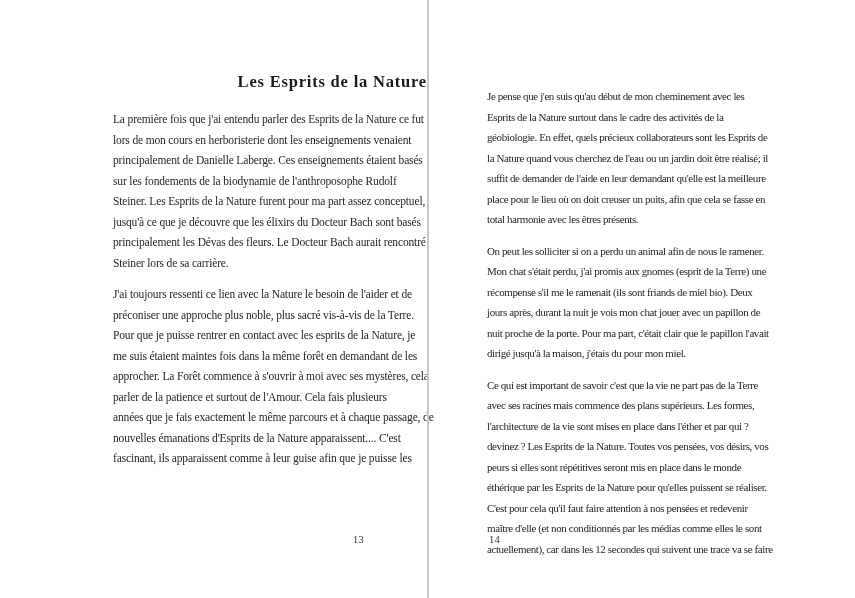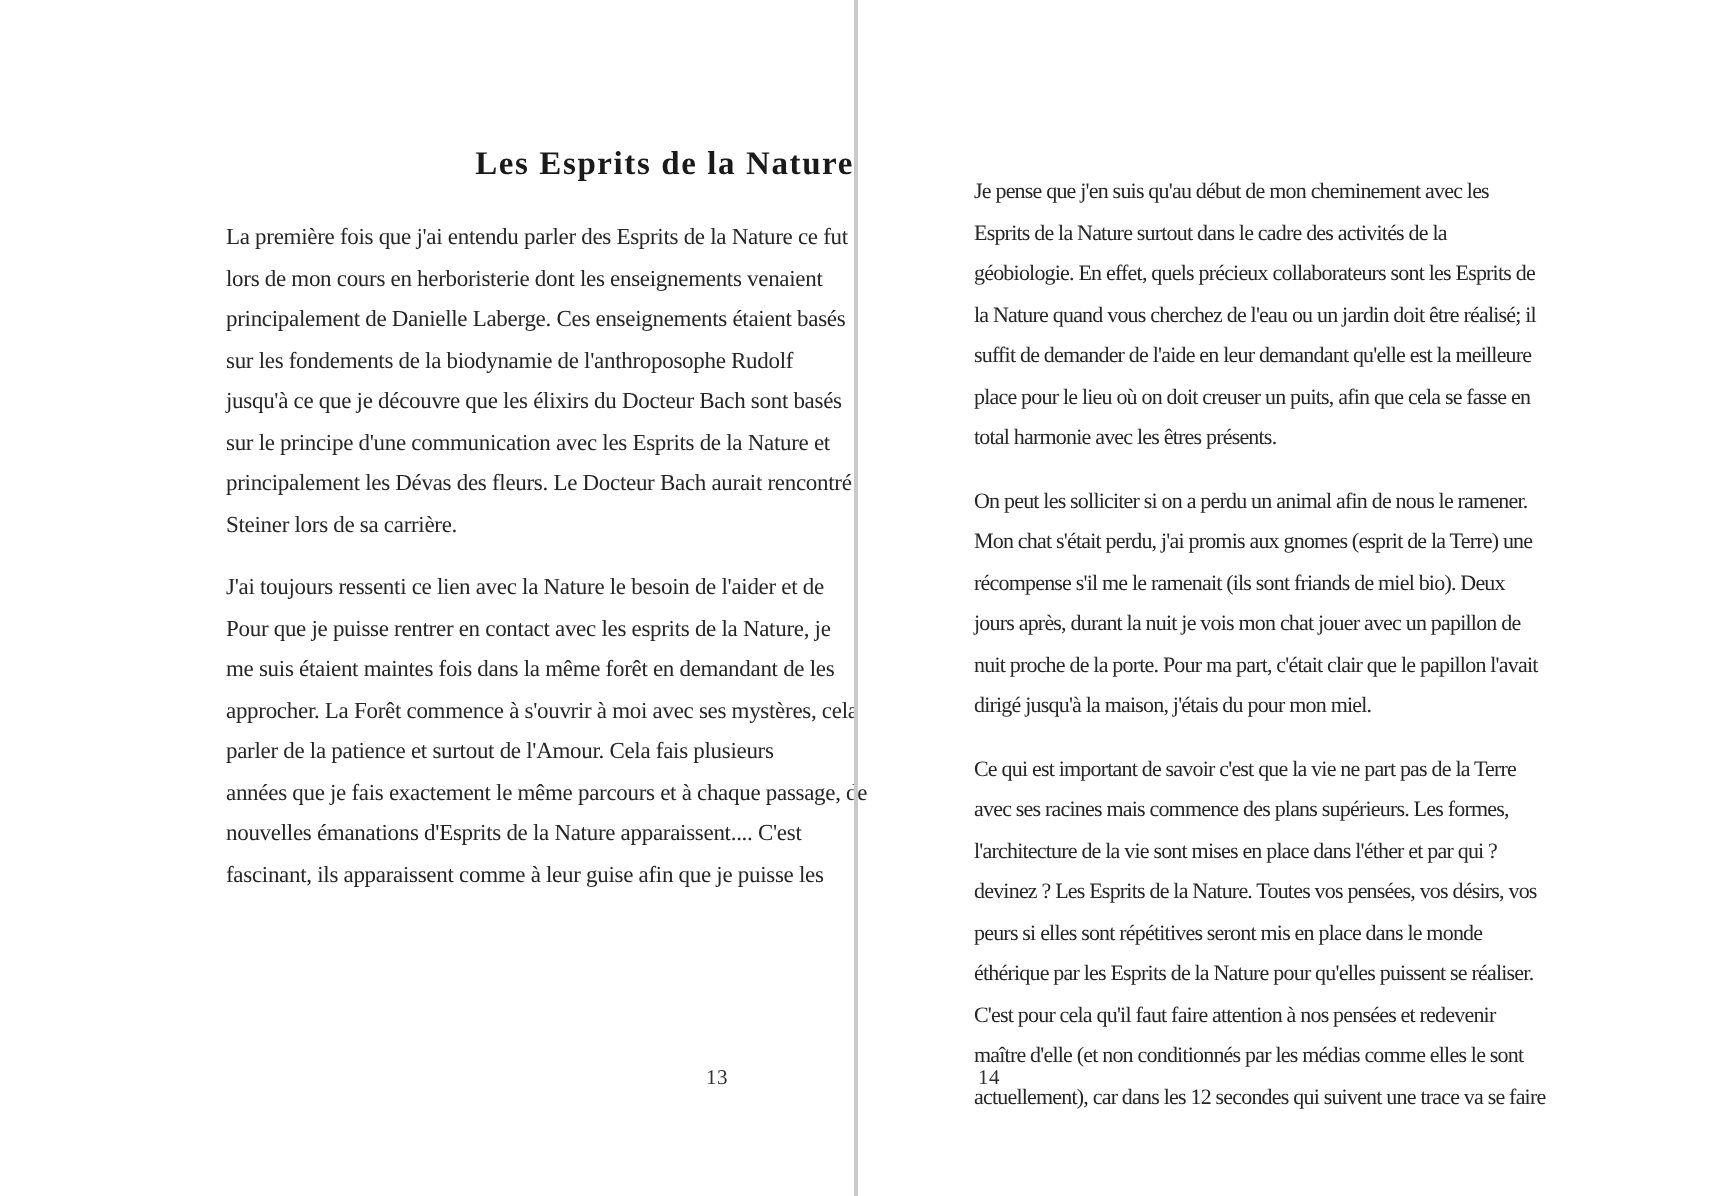--- a/index.html
+++ b/index.html
@@ -81,27 +81,28 @@
 
 <div class="spread">
 
   <div class="page page-left">
     <h1 class="title">Les Esprits de la Nature</h1>
     <div class="para">
         <div class="line">La première fois que j'ai entendu parler des Esprits de la Nature ce fut</div>
         <div class="line">lors de mon cours en herboristerie dont les enseignements venaient</div>
         <div class="line">principalement de Danielle Laberge. Ces enseignements étaient basés</div>
         <div class="line">sur les fondements de la biodynamie de l'anthroposophe Rudolf</div>
+        <div class="line">Steiner.  Les Esprits de la Nature furent pour ma part assez conceptuel,</div>
         <div class="line">jusqu'à ce que je découvre que les élixirs du Docteur Bach sont basés</div>
-        <div class="line">sur le principe d'une communication avec les Esprits de la Nature et</div>
         <div class="line">principalement les Dévas des fleurs. Le Docteur Bach aurait rencontré</div>
         <div class="line">Steiner lors de sa carrière.</div>
       </div>
     <div class="para">
         <div class="line">J'ai toujours ressenti ce lien avec la Nature le besoin de l'aider et de</div>
+        <div class="line">préconiser une approche plus noble, plus sacré vis-à-vis de la Terre.</div>
         <div class="line">Pour que je puisse rentrer en contact avec les esprits de la Nature, je</div>
         <div class="line">me suis étaient maintes fois dans la même forêt en demandant de les</div>
         <div class="line">approcher. La Forêt commence à s'ouvrir à moi avec ses mystères, cela</div>
         <div class="line">parler de la patience et surtout de l'Amour. Cela fais plusieurs</div>
         <div class="line">années que je fais exactement le même parcours et à chaque passage, de</div>
         <div class="line">nouvelles émanations d'Esprits de la Nature apparaissent.... C'est</div>
         <div class="line">fascinant, ils apparaissent comme à leur guise afin que je puisse les</div>
       </div>
   </div>
 

